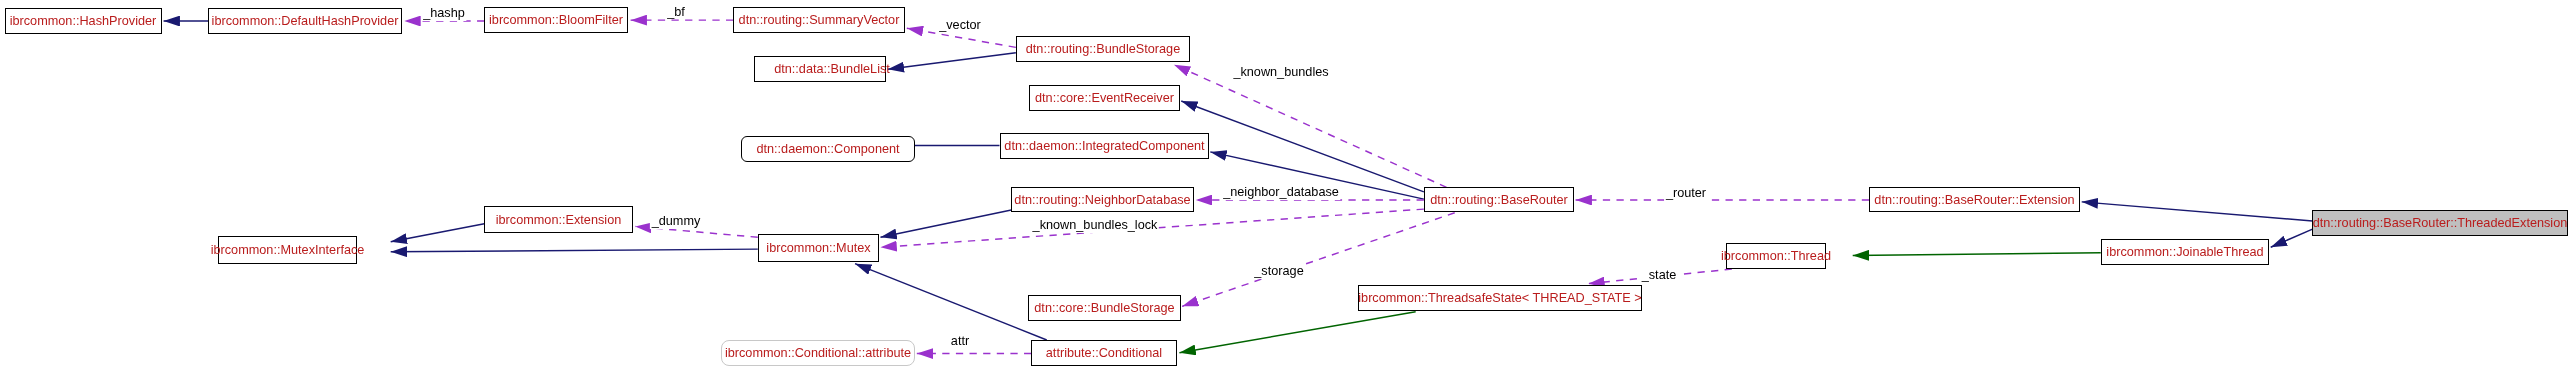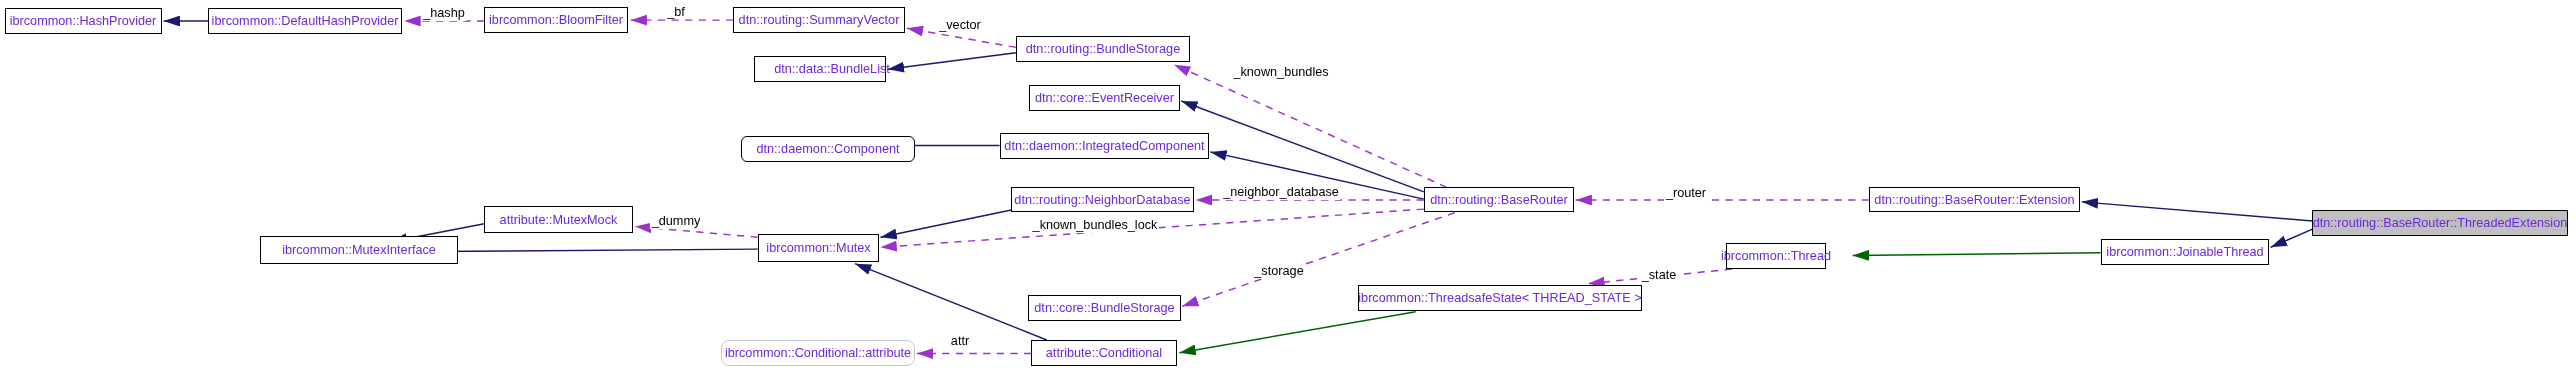--- a/index.html
+++ b/index.html
@@ -4,21 +4,21 @@
 <style>
   html,body{margin:0;padding:0;background:#ffffff;}
   body{font-family:"Liberation Sans","DejaVu Sans",sans-serif;}
   #diagram{position:relative;width:2576px;height:371px;background:#ffffff;overflow:hidden;}
   #edges{position:absolute;left:0;top:0;width:2576px;height:371px;}
   .node{
     position:absolute;
     box-sizing:border-box;
     background:#ffffff;
     border:1.5px solid #000000;
-    color:#6d28d9;
+    color:#b91c1c;
     font-size:12.7px;
     text-align:center;
     white-space:nowrap;
     display:flex;
     align-items:center;
     justify-content:center;
     cursor:pointer;
   }
   .node.current{background:#bfbfbf;cursor:default;}
   .node.inner{border-color:#c8c8c8;cursor:default;}
@@ -94,20 +94,20 @@
     <div class="node" style="left: 1029px; top: 85px; width: 151px; height: 26px;">dtn::core::EventReceiver</div>
     <div class="node" style="left: 741px; top: 136px; width: 174px; height: 26px; border-radius: 6px;">dtn::daemon::Component</div>
     <div class="node" style="left: 1000px; top: 133px; width: 209px; height: 26px;">dtn::daemon::IntegratedComponent</div>
     <div class="node" style="left: 1011px; top: 187px; width: 183px; height: 25.4px;">dtn::routing::NeighborDatabase</div>
     <div class="node" style="left: 1424px; top: 187px; width: 150px; height: 25.4px;">dtn::routing::BaseRouter</div>
     <div class="node" style="left: 1869px; top: 187px; width: 211px; height: 25.4px;">dtn::routing::BaseRouter::Extension</div>
     <div class="node current" style="left: 2312px; top: 210px; width: 256px; height: 26px;">dtn::routing::BaseRouter::ThreadedExtension</div>
     <div class="node" style="left: 2101px; top: 239px; width: 168px; height: 26px;">ibrcommon::JoinableThread</div>
     <div class="node" style="left: 1726px; top: 243px; width: 100px; height: 26px;">ibrcommon::Thread</div>
     <div class="node" style="left: 1358px; top: 285px; width: 284px; height: 26px;">ibrcommon::ThreadsafeState&lt; THREAD_STATE &gt;</div>
-    <div class="node" style="left: 484px; top: 206px; width: 149px; height: 27px;">attribute::MutexMock</div>
-    <div class="node" style="left: 218px; top: 236px; width: 198px; height: 28px; margin-left: 42px;">ibrcommon::MutexInterface</div>
+    <div class="node" style="left: 484px; top: 206px; width: 149px; height: 27px;">ibrcommon::Extension</div>
+    <div class="node" style="left: 218px; top: 236px; width: 139px; height: 28px;">ibrcommon::MutexInterface</div>
     <div class="node" style="left: 758px; top: 234px; width: 121px; height: 28px;">ibrcommon::Mutex</div>
     <div class="node" style="left: 1028px; top: 295px; width: 153px; height: 26px;">dtn::core::BundleStorage</div>
     <div class="node" style="left: 1031px; top: 340px; width: 146px; height: 26px;">attribute::Conditional</div>
     <div class="node inner" style="left: 721px; top: 340px; width: 194px; height: 26px; border-radius: 8px;">ibrcommon::Conditional::attribute</div>
   </div>
 
 
 </body></html>

